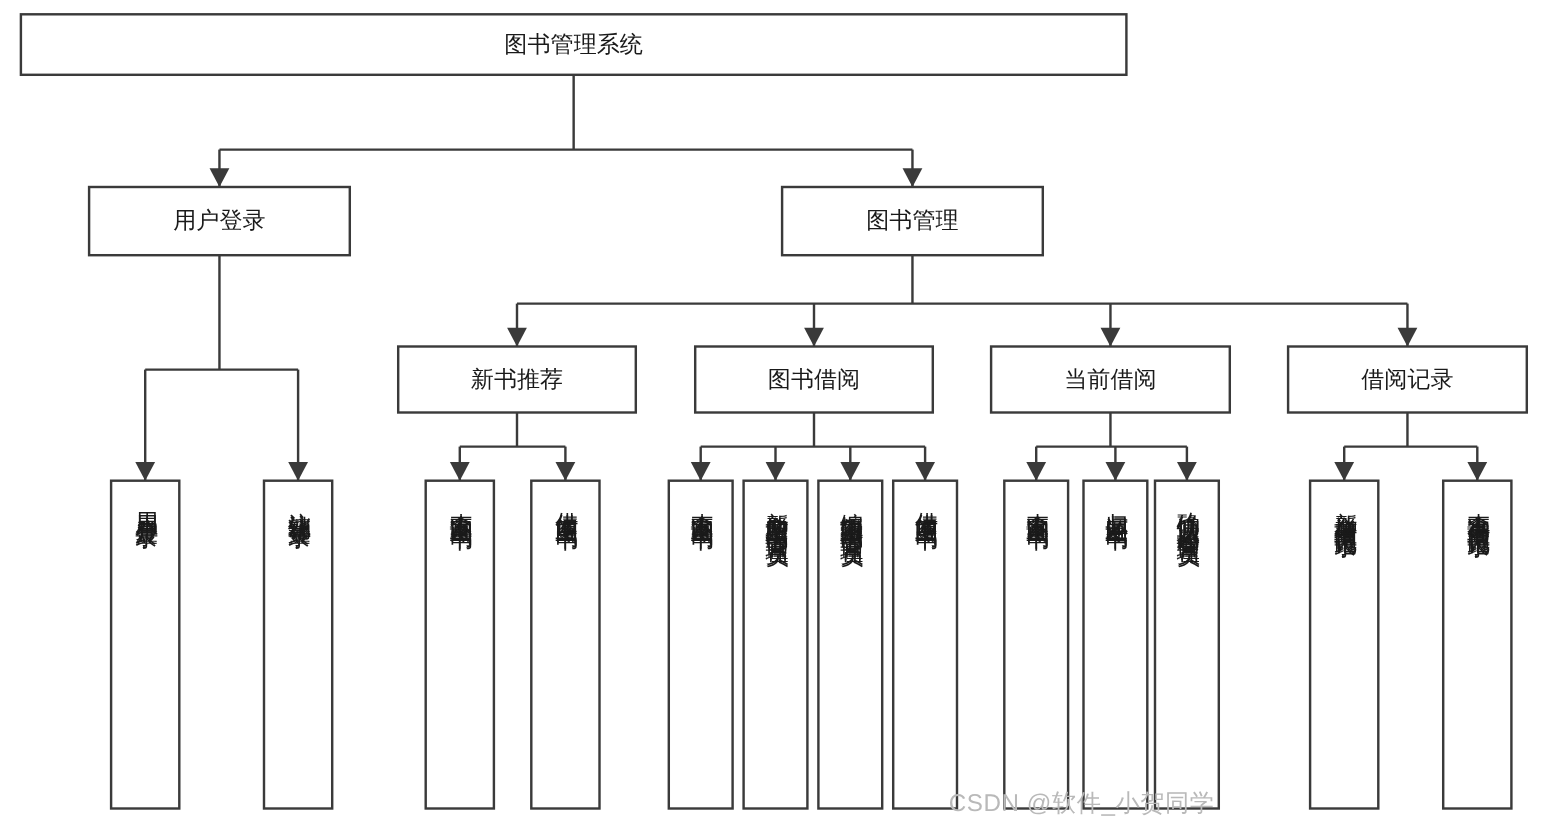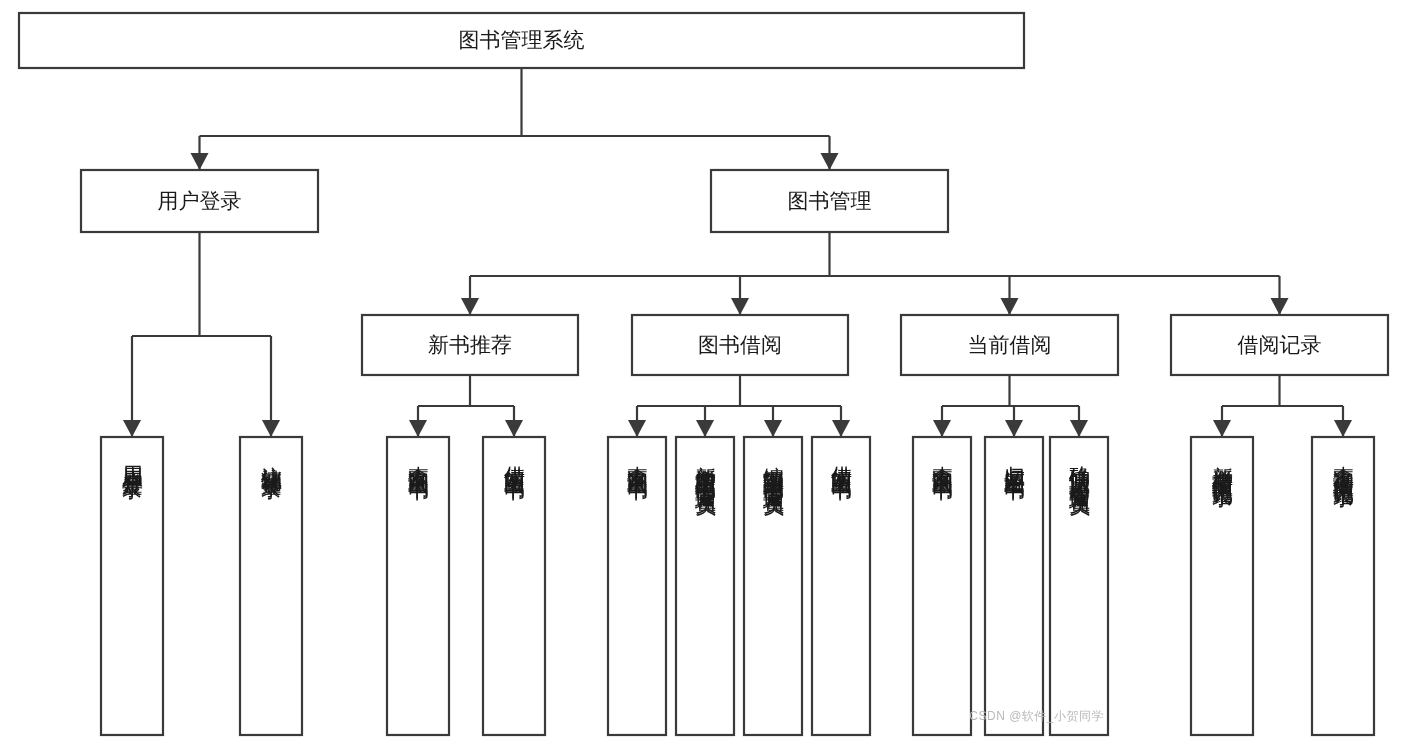--- a/index.html
+++ b/index.html
@@ -63,23 +63,23 @@
     font-family: "Liberation Sans", "DejaVu Sans", sans-serif;
     font-size: 21px;
     line-height: 1.18;
     color: #1a1a1a;
     letter-spacing: 4px;
     white-space: nowrap;
   }
   .watermark {
     position: absolute;
     right: 8px;
-    bottom: 22px;
+    bottom: 2px;
     font-family: "Liberation Sans", "DejaVu Sans", sans-serif;
-    font-size: 12px;
+    font-size: 22px;
     color: #b9b9b9;
     letter-spacing: 0.5px;
     white-space: nowrap;
   }
 </style>
 </head>
 <body>
 
 <div id="diagram-root">
   <svg class="diagram-canvas" id="diagram-canvas" viewBox="0 0 1405 747" xmlns="http://www.w3.org/2000/svg">

